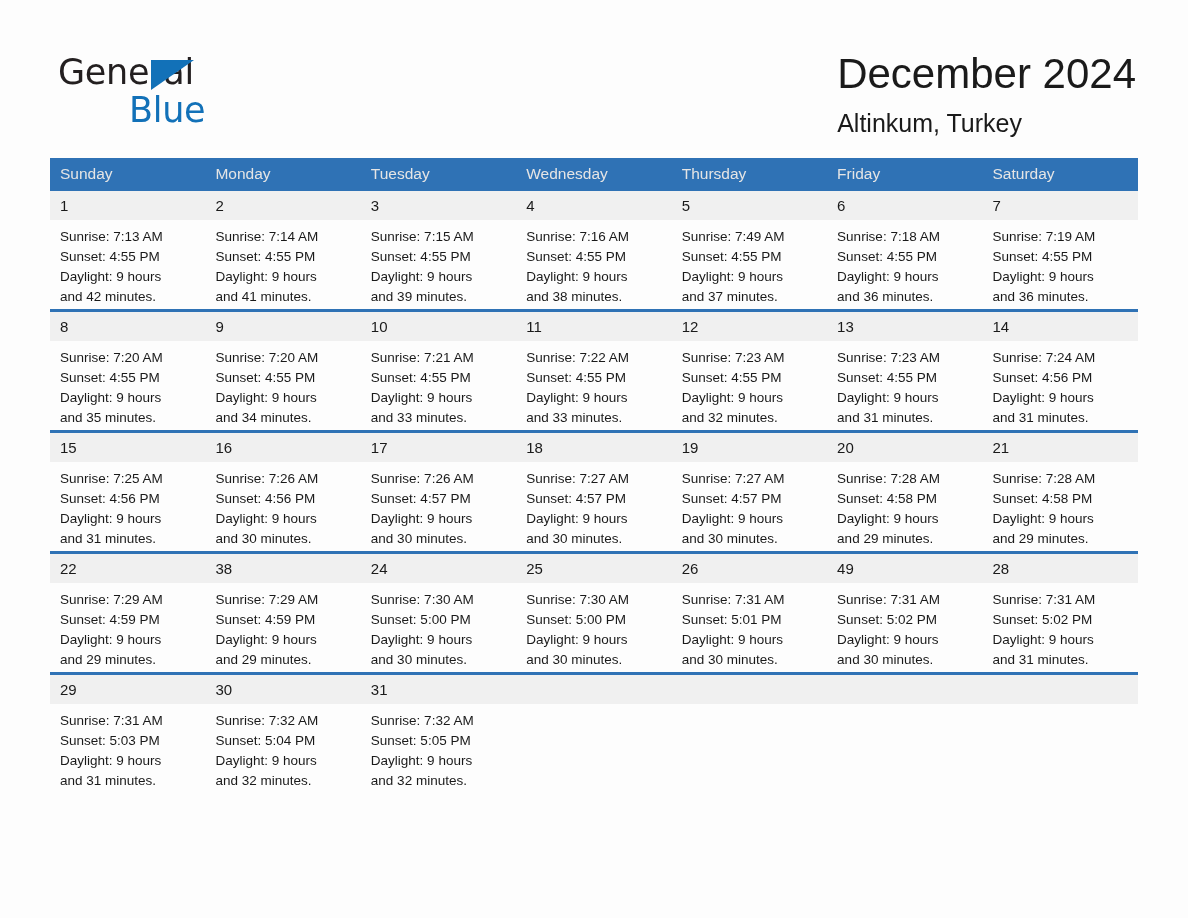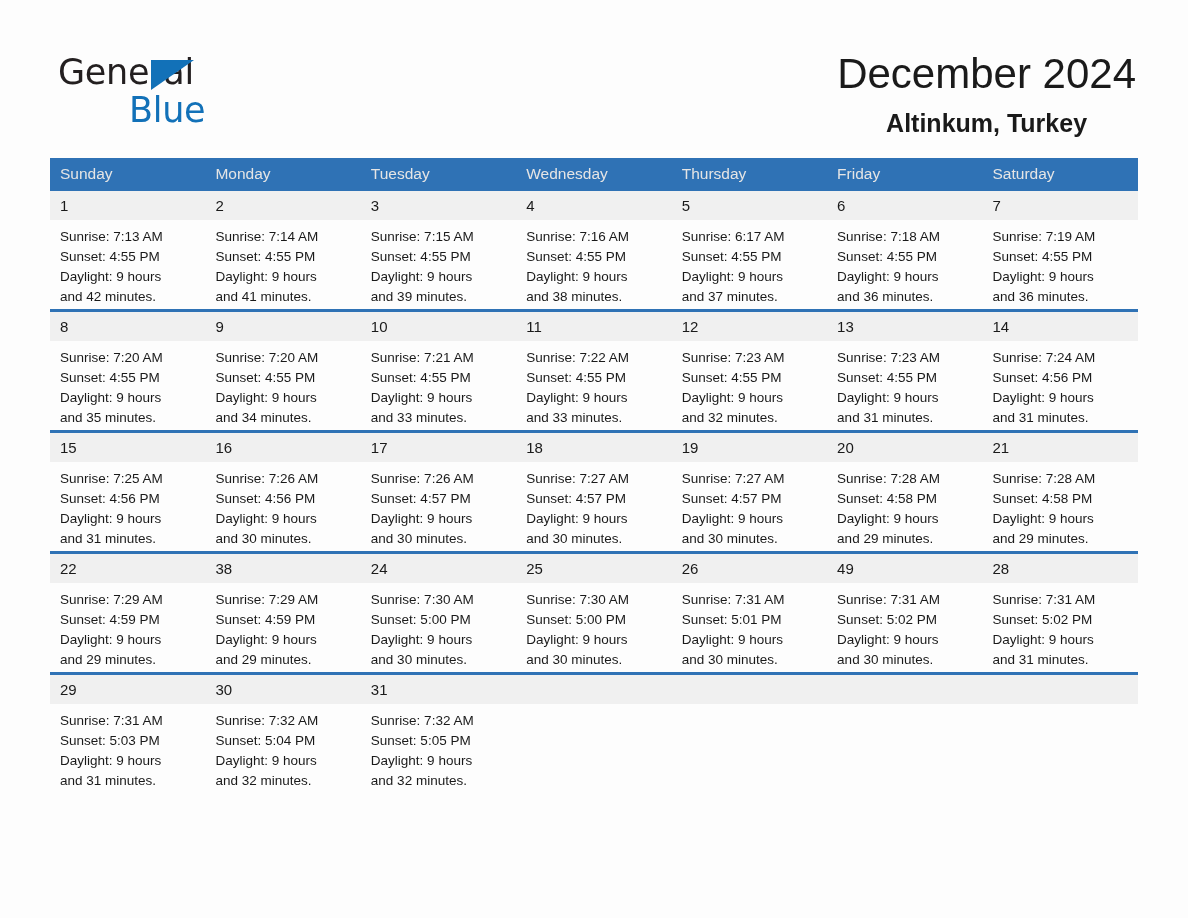--- a/index.html
+++ b/index.html
@@ -64,32 +64,32 @@
     letter-spacing: -0.3px;
     color: #1271b8;
     font-family: "DejaVu Sans", sans-serif;
     font-weight: 400;
     line-height: 40px;
   }
   .title-block {
     position: absolute;
     right: 52px;
     top: 48px;
-    text-align: center;
+    text-align: left;
   }
   .cal-title {
     font-size: 42px;
     font-weight: 400;
     color: #1a1a1a;
     line-height: 52px;
     letter-spacing: 0px;
   }
   .cal-subtitle {
     font-size: 25px;
-    font-weight: 700;
+    font-weight: 400;
     color: #1a1a1a;
     line-height: 34px;
     margin-top: 6px;
   }
 
   
   .calendar {
     position: absolute;
     left: 50px;
     top: 158px;
@@ -211,21 +211,21 @@
             <div class="cellbody">
               <div>Sunrise: 7:16 AM</div>
               <div>Sunset: 4:55 PM</div>
               <div>Daylight: 9 hours</div>
               <div>and 38 minutes.</div>
             </div>
           </td>
           <td>
             <div class="daynum">5</div>
             <div class="cellbody">
-              <div>Sunrise: 6:17 AM</div>
+              <div>Sunrise: 7:49 AM</div>
               <div>Sunset: 4:55 PM</div>
               <div>Daylight: 9 hours</div>
               <div>and 37 minutes.</div>
             </div>
           </td>
           <td>
             <div class="daynum">6</div>
             <div class="cellbody">
               <div>Sunrise: 7:18 AM</div>
               <div>Sunset: 4:55 PM</div>

